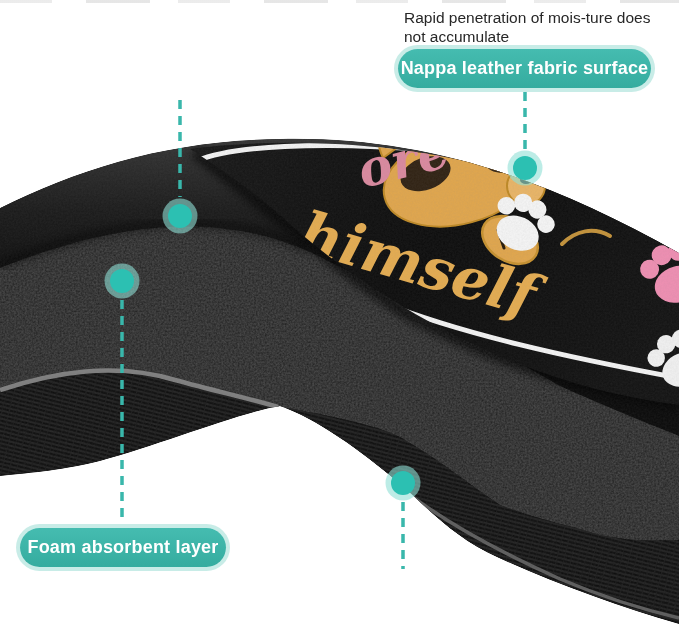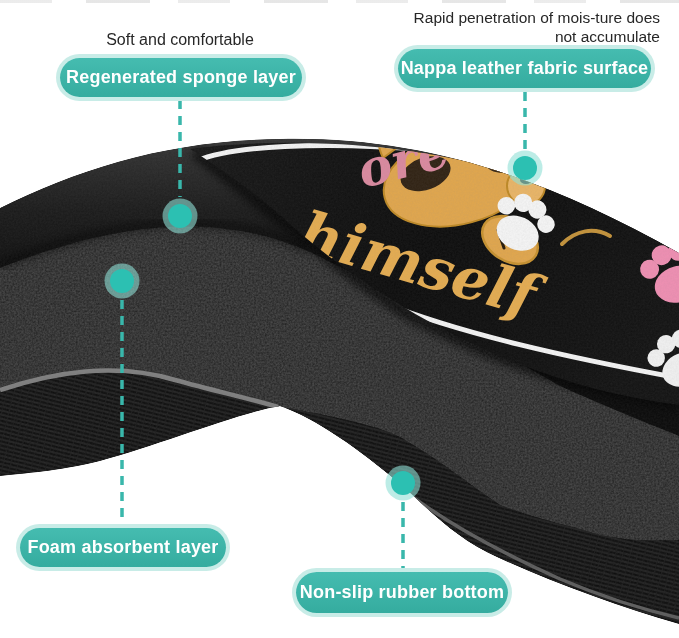--- a/index.html
+++ b/index.html
@@ -2,21 +2,21 @@
 <html><head>
 <meta charset="utf-8">
 <style>
   html,body{margin:0;padding:0;background:#fff;}
   #stage{position:relative;width:679px;height:638px;background:#ffffff;overflow:hidden;
          font-family:"Liberation Sans",sans-serif;}
   #mat-svg{position:absolute;left:0;top:0;}
   .pill{position:absolute;background:linear-gradient(#45bcb0,#35ac9f);border-radius:999px;
         display:flex;align-items:center;justify-content:center;color:#fff;font-weight:bold;
         font-size:18px;white-space:nowrap;box-shadow:0 0 0 4px #c8ece7;letter-spacing:.2px;}
-  .caption{position:absolute;color:#272727;font-size:16px;line-height:1.22;text-align:right;}
+  .caption{position:absolute;color:#272727;font-size:16px;line-height:1.22;}
   .caption.center{text-align:center;}
   #top-artifact{position:absolute;left:0;top:0;width:100%;height:3px;opacity:.55;
     background:repeating-linear-gradient(90deg,#dcdcdc 0 52px,transparent 52px 86px,#d2d2d2 86px 150px,transparent 150px 178px);}
 </style>
 </head>
 <body>
 
 <div id="stage">
 
   <div id="top-artifact"></div>
@@ -144,31 +144,24 @@
         <circle cx="122" cy="281" r="17.5" fill="#8fdfd6" opacity="0.6"></circle>
           <circle cx="122" cy="281" r="12" fill="#2cc0b2"></circle>
       </g>
       <g>
         <circle cx="403" cy="483" r="17.5" fill="#8fdfd6" opacity="0.6"></circle>
           <circle cx="403" cy="483" r="12" fill="#2cc0b2"></circle>
       </g>
     </g>
   </svg>
 
-  <div class="caption center" style="left:59px;top:30px;width:242px;">Soft and comfortable</div>
-  <div class="pill" style="left:60px;top:58px;width:242px;height:39px;">
-    <span>Regenerated sponge layer</span>
-  </div>
 
   <div class="caption" style="left:404px;top:9px;width:256px;font-size:15.5px;">Rapid penetration of mois-ture does not accumulate</div>
   <div class="pill" style="left:398px;top:49px;width:253px;height:39px;">
     <span>Nappa leather fabric surface</span>
   </div>
 
   <div class="pill" style="left:20px;top:528px;width:206px;height:39px;">
     <span>Foam absorbent layer</span>
   </div>
 
-  <div class="pill" style="left:296px;top:572px;width:212px;height:41px;">
-    <span>Non-slip rubber bottom</span>
-  </div>
 
 </div>
 
 </body></html>

